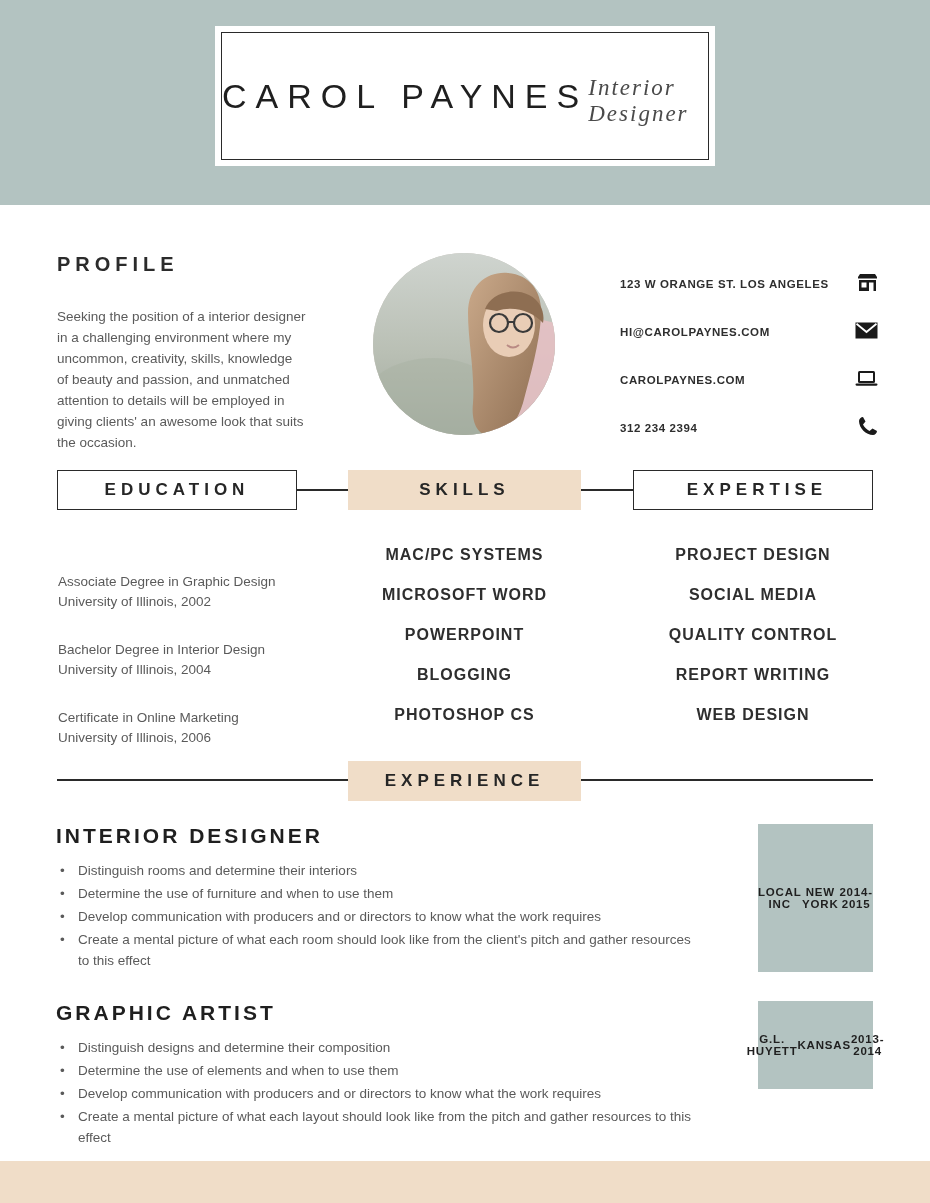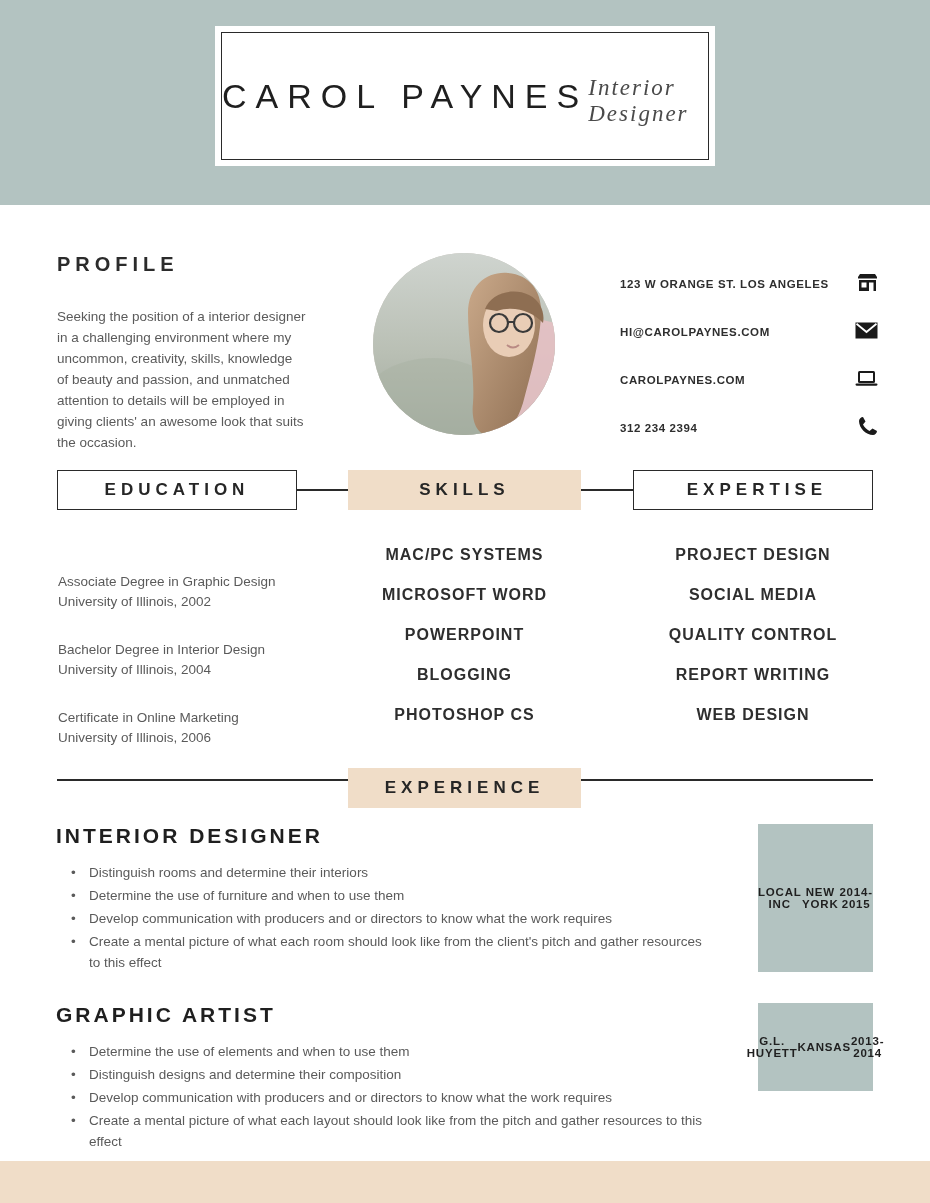--- a/index.html
+++ b/index.html
@@ -185,21 +185,21 @@
   }
 
   
   .exp-band {
     position: relative;
     height: 56px;
   }
   .exp-title {
     position: absolute;
     left: 348px;
-    top: 8px;
+    top: 1px;
     width: 233px;
     height: 40px;
     background: #f0ddc8;
     display: flex;
     align-items: center;
     justify-content: center;
     font-size: 17px;
     letter-spacing: 5px;
     font-weight: 700;
     color: #262626;
@@ -218,21 +218,21 @@
   .job { position: relative; margin-bottom: 30px; }
   .job-role {
     margin-left: 56px;
     font-size: 21px;
     letter-spacing: 3px;
     font-weight: 700;
     color: #1f1f1f;
     margin-bottom: 12px;
   }
   .bullets {
-    margin: 14px;
+    margin: 3px;
     padding-left: 75px;
     list-style: none;
     width: 690px;
     box-sizing: border-box;
   }
   .bullets li {
     position: relative;
     font-size: 13.5px;
     line-height: 21px;
     color: #5a5a5a;
@@ -420,22 +420,22 @@
     <div class="job-meta" id="meta-0">
       <div class="meta-line">LOCAL INC</div>
       <div class="meta-line">NEW YORK</div>
       <div class="meta-line">2014-2015</div>
     </div>
   </div>
 
   <div class="job">
     <div class="job-role">GRAPHIC ARTIST</div>
     <ul class="bullets">
+      <li>Distinguish designs and determine their composition</li>
       <li>Determine the use of elements and when to use them</li>
-      <li>Distinguish designs and determine their composition</li>
       <li>Develop communication with producers and or directors to know what the work requires</li>
       <li>Create a mental picture of what each layout should look like from the pitch and gather resources to this effect</li>
     </ul>
     <div class="job-meta" id="meta-1">
       <div class="meta-line">G.L. HUYETT</div>
       <div class="meta-line">KANSAS</div>
       <div class="meta-line">2013-2014</div>
     </div>
   </div>
 

